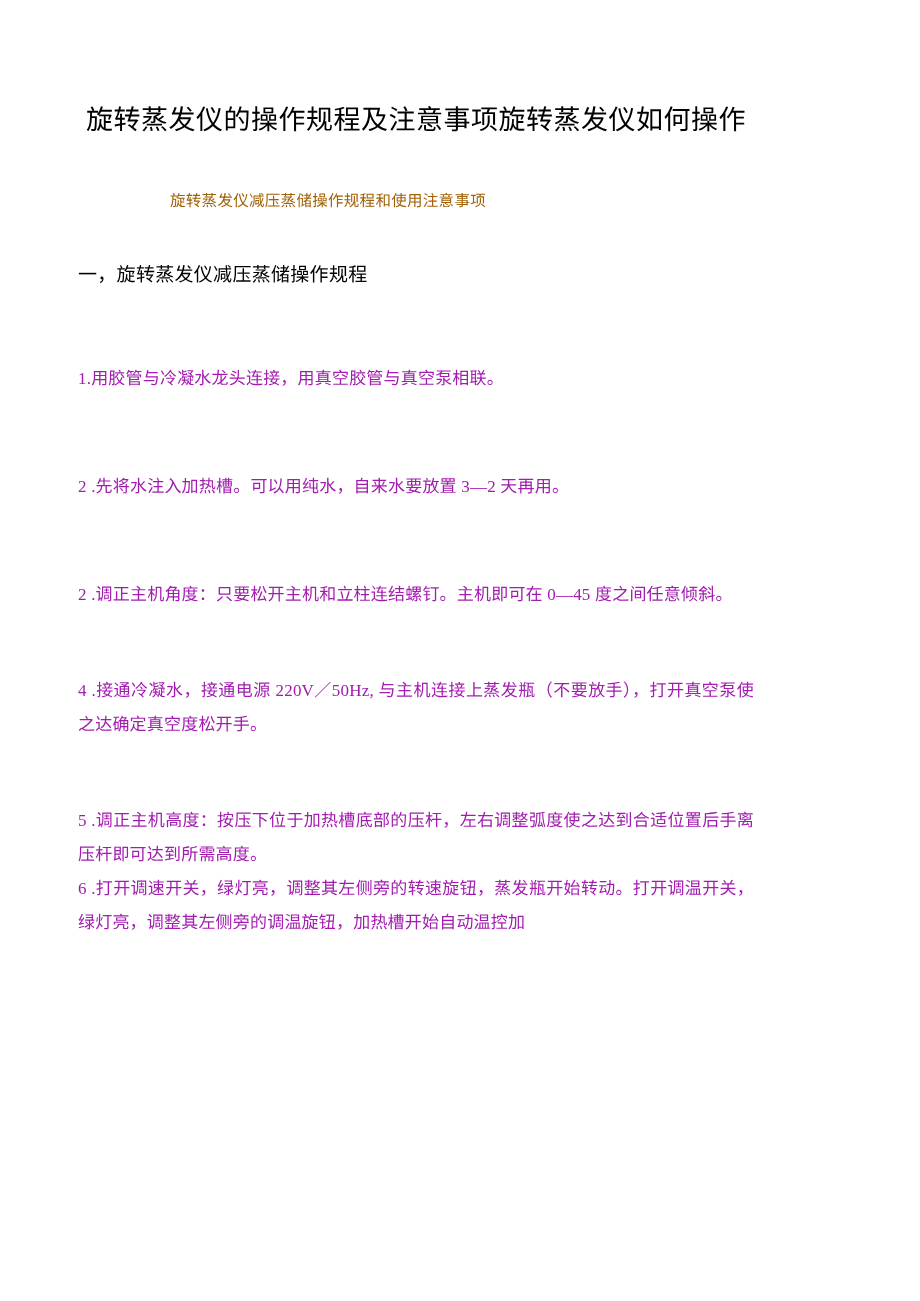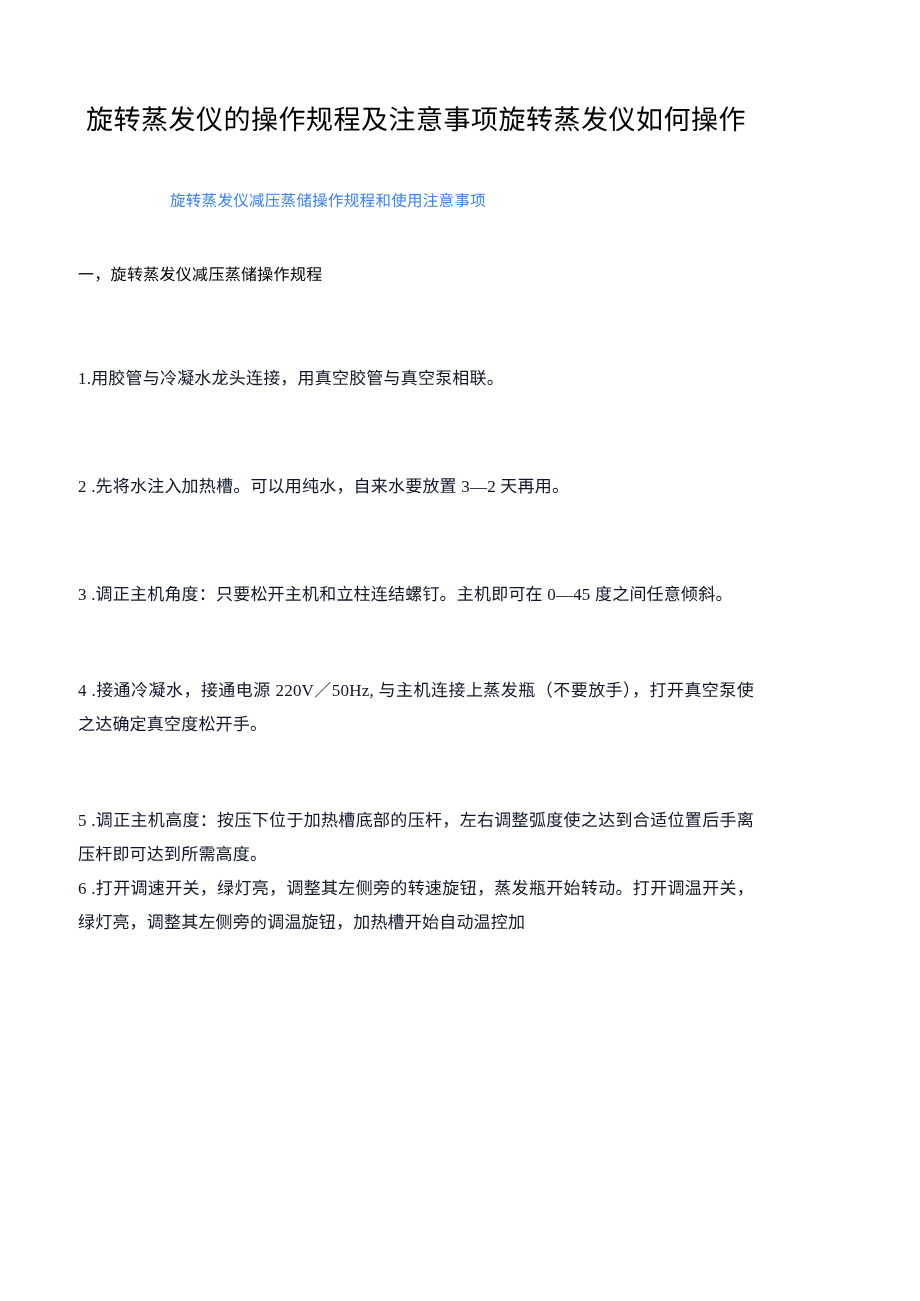--- a/index.html
+++ b/index.html
@@ -32,62 +32,62 @@
     letter-spacing: 0.5px;
     color: #000;
   }
   .subtitle {
     margin: 0;
     padding-top: 46px;
     padding-left: 92px;
     font-family: "Liberation Sans", "DejaVu Sans", sans-serif;
     font-size: 15.5px;
     line-height: 26px;
-    color: #3b82f6;
+    color: #a16207;
     letter-spacing: 0.3px;
   }
   .section-heading {
     margin: 0;
     padding-top: 48px;
     font-family: "Liberation Sans", "DejaVu Sans", sans-serif;
-    font-size: 16px;
+    font-size: 19px;
     font-weight: 400;
     line-height: 26px;
     letter-spacing: 0.3px;
     color: #000;
   }
   .body-list {
     margin: 0;
     padding: 0;
     list-style: none;
   }
   .body-item {
     font-size: 17px;
     line-height: 34px;
     letter-spacing: 0.2px;
-    color: #0f172a;
+    color: #a21caf;
     text-align: justify;
   }
   .gap-lg { padding-top: 74px; }
   .gap-md { padding-top: 62px; }
   .gap-sm { padding-top: 0px; }
 </style>
 </head>
 <body>
 
 <div class="page">
 
   <h1 class="doc-title">旋转蒸发仪的操作规程及注意事项旋转蒸发仪如何操作</h1>
 
   <p class="subtitle">旋转蒸发仪减压蒸储操作规程和使用注意事项</p>
 
   <h2 class="section-heading">一，旋转蒸发仪减压蒸储操作规程</h2>
 
   <ul class="body-list">
     <li class="body-item gap-lg">1.用胶管与冷凝水龙头连接，用真空胶管与真空泵相联。</li>
     <li class="body-item gap-lg">2 .先将水注入加热槽。可以用纯水，自来水要放置 3—2 天再用。</li>
-    <li class="body-item gap-lg">3 .调正主机角度：只要松开主机和立柱连结螺钉。主机即可在 0—45 度之间任意倾斜。</li>
+    <li class="body-item gap-lg">2 .调正主机角度：只要松开主机和立柱连结螺钉。主机即可在 0—45 度之间任意倾斜。</li>
     <li class="body-item gap-md">4 .接通冷凝水，接通电源 220V／50Hz, 与主机连接上蒸发瓶（不要放手），打开真空泵使之达确定真空度松开手。</li>
     <li class="body-item gap-md">5 .调正主机高度：按压下位于加热槽底部的压杆，左右调整弧度使之达到合适位置后手离压杆即可达到所需高度。</li>
     <li class="body-item gap-sm">6 .打开调速开关，绿灯亮，调整其左侧旁的转速旋钮，蒸发瓶开始转动。打开调温开关，绿灯亮，调整其左侧旁的调温旋钮，加热槽开始自动温控加</li>
   </ul>
 
 </div>
 
 </body></html>

